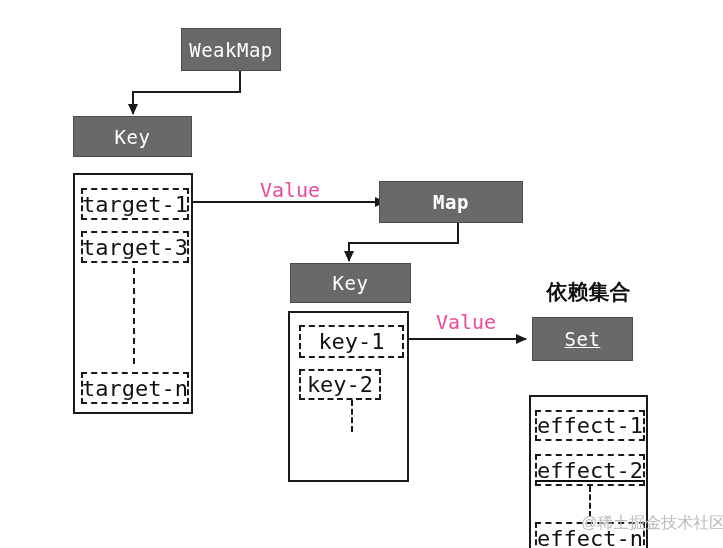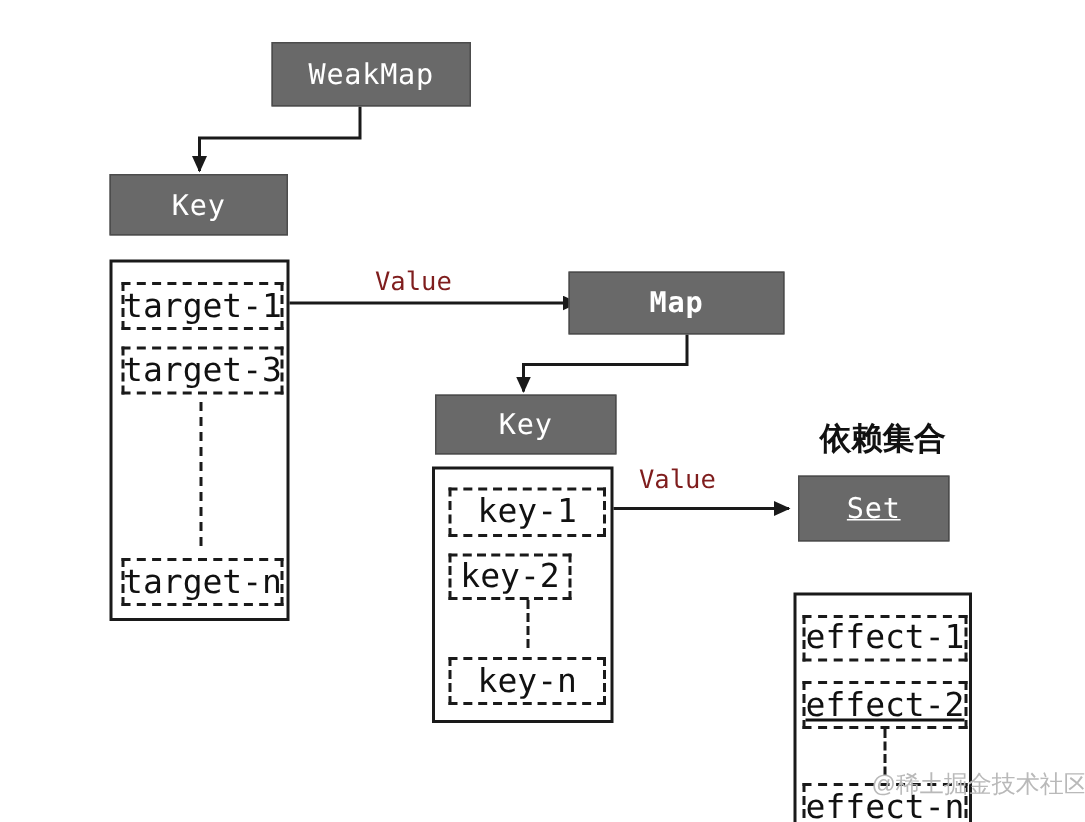--- a/index.html
+++ b/index.html
@@ -47,43 +47,44 @@
     box-sizing: border-box;
     white-space: nowrap;
   }
   .vdash {
     position: absolute;
     width: 0;
     border-left: 2px dashed #1a1a1a;
   }
   .edge-label {
     position: absolute;
-    font-size: 17px;
-    color: #7f1d1d;
+    font-size: 20px;
+    color: #ec4899;
+    text-align: center;
     white-space: nowrap;
   }
   .caption {
     position: absolute;
     font-family: "Liberation Sans", sans-serif;
     font-weight: 600;
     font-size: 21px;
     color: #111111;
     text-align: center;
     white-space: nowrap;
   }
   .watermark {
     position: absolute;
     font-family: "Liberation Sans", sans-serif;
     font-size: 16px;
     color: #b9b9b9;
     white-space: nowrap;
   }
 
   
-  .box-weakmap { left: 181px; top: 28px;  width: 133px; height: 43px; }
+  .box-weakmap { left: 181px; top: 28px;  width: 100px; height: 43px; }
   .box-key1    { left: 73px;  top: 116px; width: 119px; height: 41px; }
   .box-map     { left: 379px; top: 181px; width: 144px; height: 42px; font-weight: bold; }
   .box-key2    { left: 290px; top: 263px; width: 121px; height: 40px; }
   .box-set     { left: 532px; top: 317px; width: 101px; height: 44px; text-decoration: underline; }
 
   
   .cont-targets { left: 73px;  top: 173px; width: 120px; height: 241px; }
   .cont-keys    { left: 288px; top: 311px; width: 121px; height: 171px; }
   .cont-effects { left: 529px; top: 367px; width: 119px; height: 166px; margin-top: 28px; }
 
@@ -152,21 +153,20 @@
     <div class="ditem t1">target-1</div>
     <div class="ditem t2">target-3</div>
     <div class="vdash tdash"></div>
     <div class="ditem tn">target-n</div>
   </div>
 
   <div class="container cont-keys">
     <div class="ditem k1">key-1</div>
     <div class="ditem k2">key-2</div>
     <div class="vdash kdash"></div>
-    <div class="ditem kn">key-n</div>
   </div>
 
   <div class="container cont-effects">
     <div class="ditem e1">effect-1</div>
     <div class="ditem e2">effect-2</div>
     <div class="vdash edash"></div>
     <div class="ditem en">effect-n</div>
   </div>
 
   <div class="watermark wm">@稀土掘金技术社区</div>

